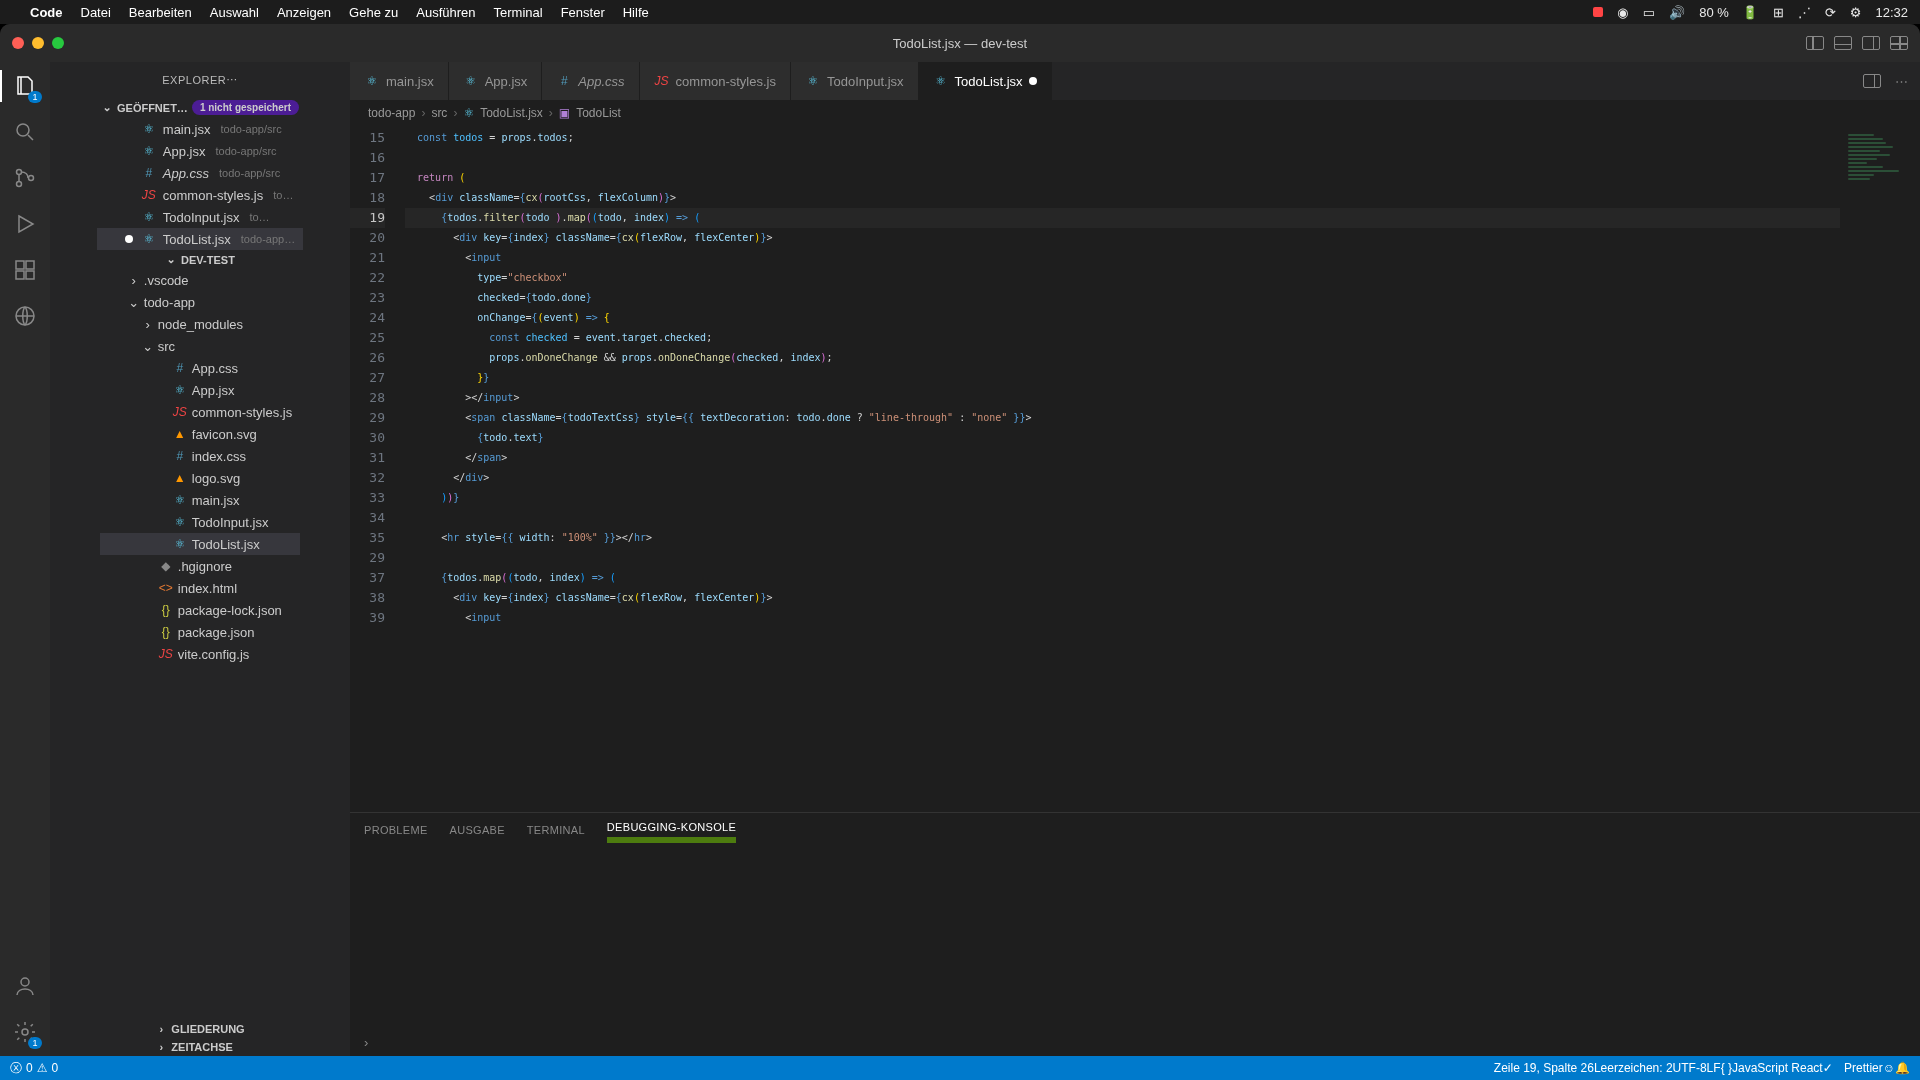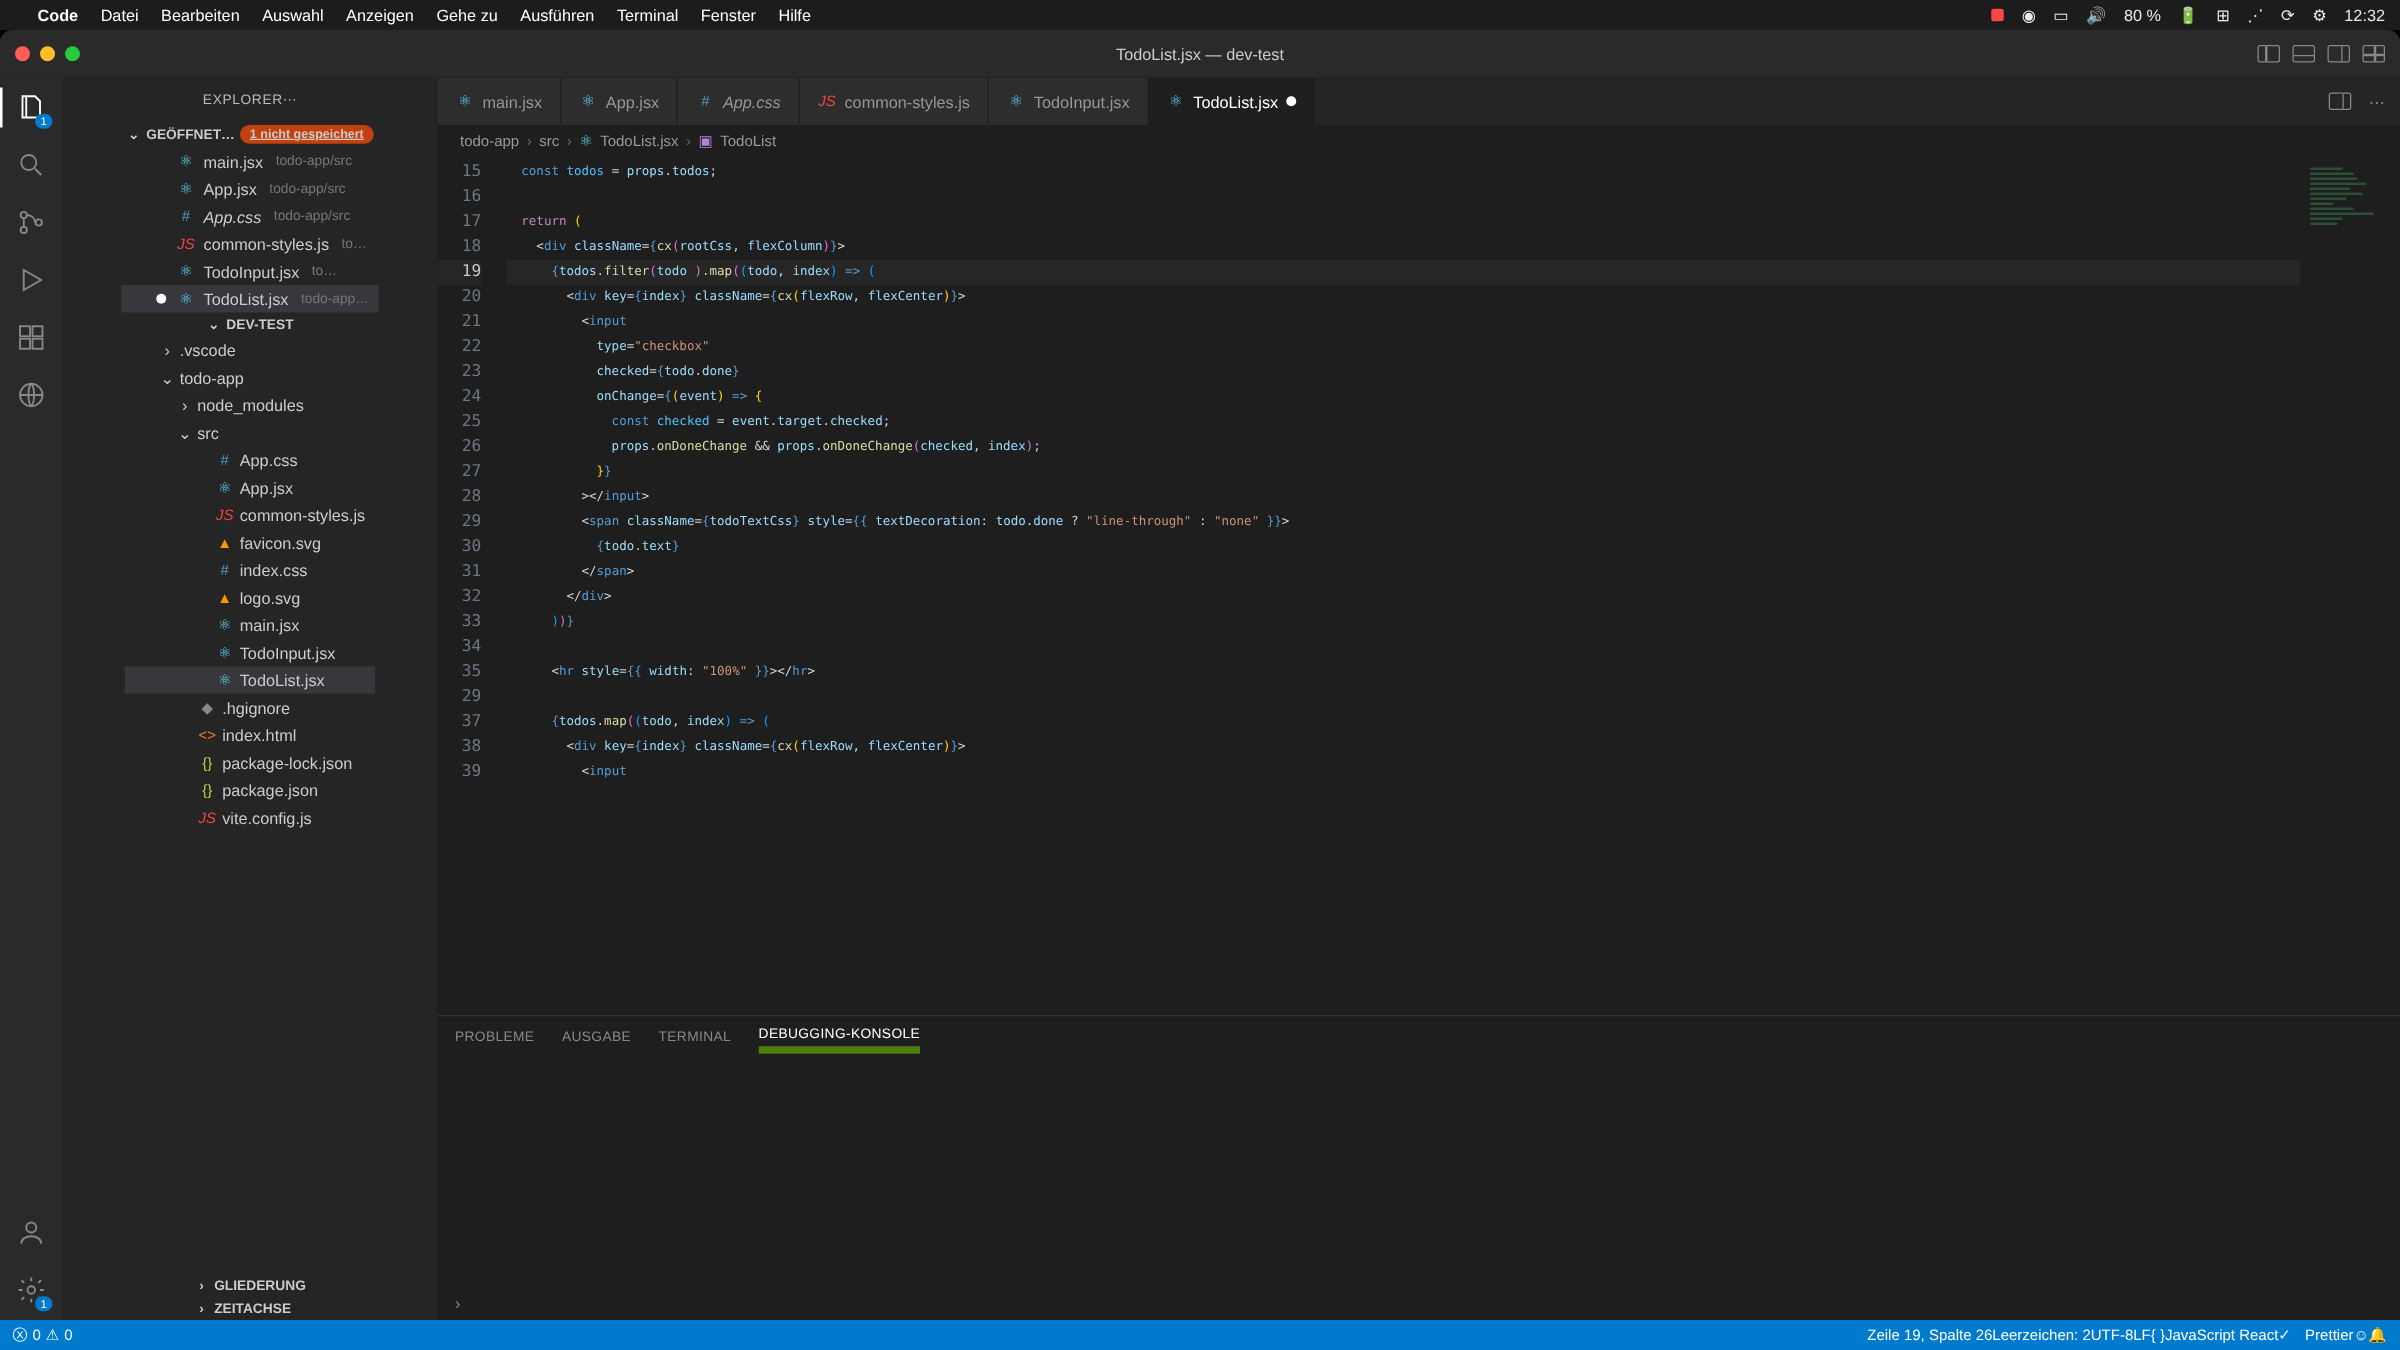--- a/index.html
+++ b/index.html
@@ -38,21 +38,21 @@
 .activity-icon.active { color: #fff; }
 .activity-icon.active::before { content:''; position:absolute; left:-11px; top:-2px; bottom:-2px; width:2px; background:#fff; }
 .badge { position: absolute; bottom: -3px; right: -3px; background: #007acc; color: #fff; border-radius: 8px; font-size: 9px; padding: 1px 4px; min-width: 14px; text-align: center; }
 .activity-bottom { margin-top: auto; margin-bottom: 10px; display: flex; flex-direction: column; gap: 18px; align-items: center; }
 
 
 .sidebar { width: 300px; background: #252526; display: flex; flex-direction: column; font-size: 13px; overflow: hidden; align-items: center; }
 .sidebar-header { height: 35px; display: flex; align-items: center; justify-content: space-between; padding: 0 16px; color: #bbb; font-size: 11px; letter-spacing: 0.5px; }
 .section-header { display: flex; align-items: center; gap: 4px; padding: 3px 6px; color: #ccc; font-size: 11px; font-weight: 600; cursor: pointer; }
 .chevron { display: inline-block; width: 12px; text-align: center; color: #ccc; }
-.unsaved-pill { background: #c2410c; border-radius: 10px; padding: 2px 8px; font-size: 10px; margin-left: auto; color: #ccc; text-decoration: underline; }
+.unsaved-pill { background: #4c1d95; border-radius: 10px; padding: 2px 8px; font-size: 10px; margin-left: auto; color: #ccc; }
 .file-item { display: flex; align-items: center; gap: 6px; padding: 2px 8px 2px 28px; color: #ccc; cursor: pointer; height: 22px; }
 .file-item.modified .mod-dot { width: 8px; height: 8px; border-radius: 50%; background: #fff; margin-right: 2px; }
 .file-item.selected { background: #37373d; }
 .file-item.italic .file-name { font-style: italic; }
 .file-icon { width: 16px; text-align: center; font-size: 12px; }
 .file-name { flex-shrink: 0; }
 .file-path { color: #777; font-size: 11px; margin-left: 4px; white-space: nowrap; overflow: hidden; text-overflow: ellipsis; }
 .tree-item { display: flex; align-items: center; gap: 4px; padding: 1px 8px; color: #ccc; cursor: pointer; height: 22px; }
 .tree-item.selected { background: #37373d; }
 .indent-1 { padding-left: 28px; }

